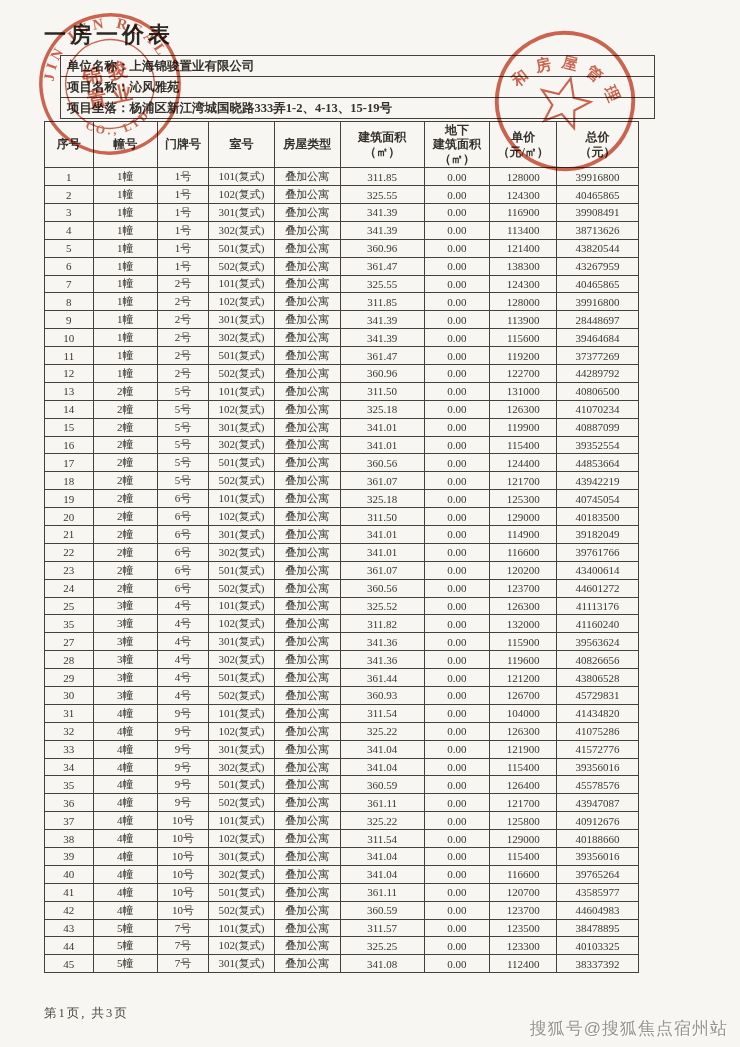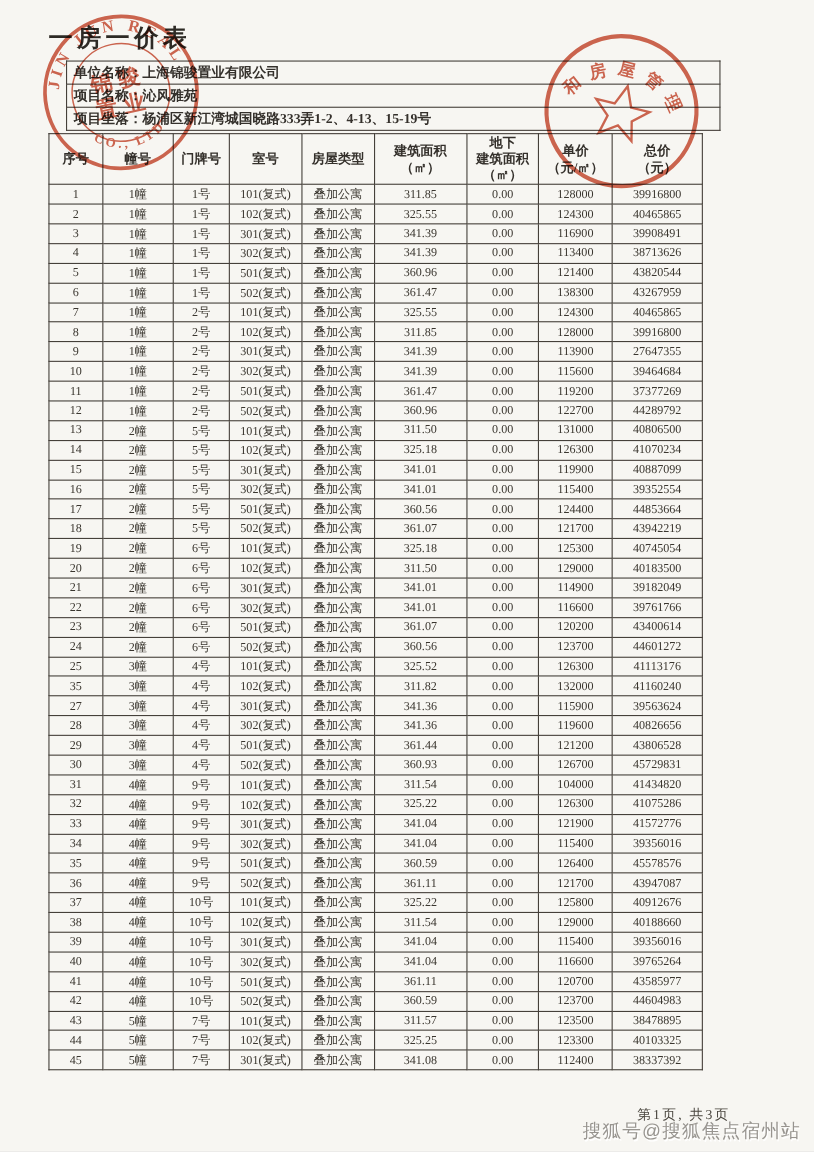--- a/index.html
+++ b/index.html
@@ -29,21 +29,21 @@
   .main-table th {
     border:1px solid #45403a; font-size:12px; font-weight:bold;
     height:34px; line-height:1.2; white-space:pre-line; padding:1px;
   }
   .main-table td {
     border:1px solid #45403a; font-size:11px; height:16.9px;
     padding:0 1px; white-space:nowrap; overflow:hidden; color:#3a362f;
   }
   .page-num {
     position:absolute; top:1005px; left:44px; width:620px;
-    text-align:right; font-size:12.5px; letter-spacing:2px; color:#4a463f;
+    text-align:left; font-size:12.5px; letter-spacing:2px; color:#4a463f;
   }
   .watermark {
     position:absolute; top:1017px; right:12px;
     font-family:"Liberation Sans","DejaVu Sans",sans-serif;
     font-size:17px; font-weight:normal; letter-spacing:1px;
     color:#97948f; text-shadow:1px 1px 0 #ffffff;
   }
   .seal { position:absolute; pointer-events:none; mix-blend-mode:multiply; opacity:.82; }
   .seal-left  { left:36px;  top:10px;  width:148px; height:148px; transform:rotate(-12deg); }
   .seal-right { left:492px; top:28px;  width:146px; height:146px; transform:rotate(14deg); }
@@ -189,21 +189,21 @@
         </tr>
         <tr>
           <td>9</td>
           <td>1幢</td>
           <td>2号</td>
           <td>301(复式)</td>
           <td>叠加公寓</td>
           <td>341.39</td>
           <td>0.00</td>
           <td>113900</td>
-          <td>27647355</td>
+          <td>28448697</td>
         </tr>
         <tr>
           <td>10</td>
           <td>1幢</td>
           <td>2号</td>
           <td>302(复式)</td>
           <td>叠加公寓</td>
           <td>341.39</td>
           <td>0.00</td>
           <td>115600</td>

